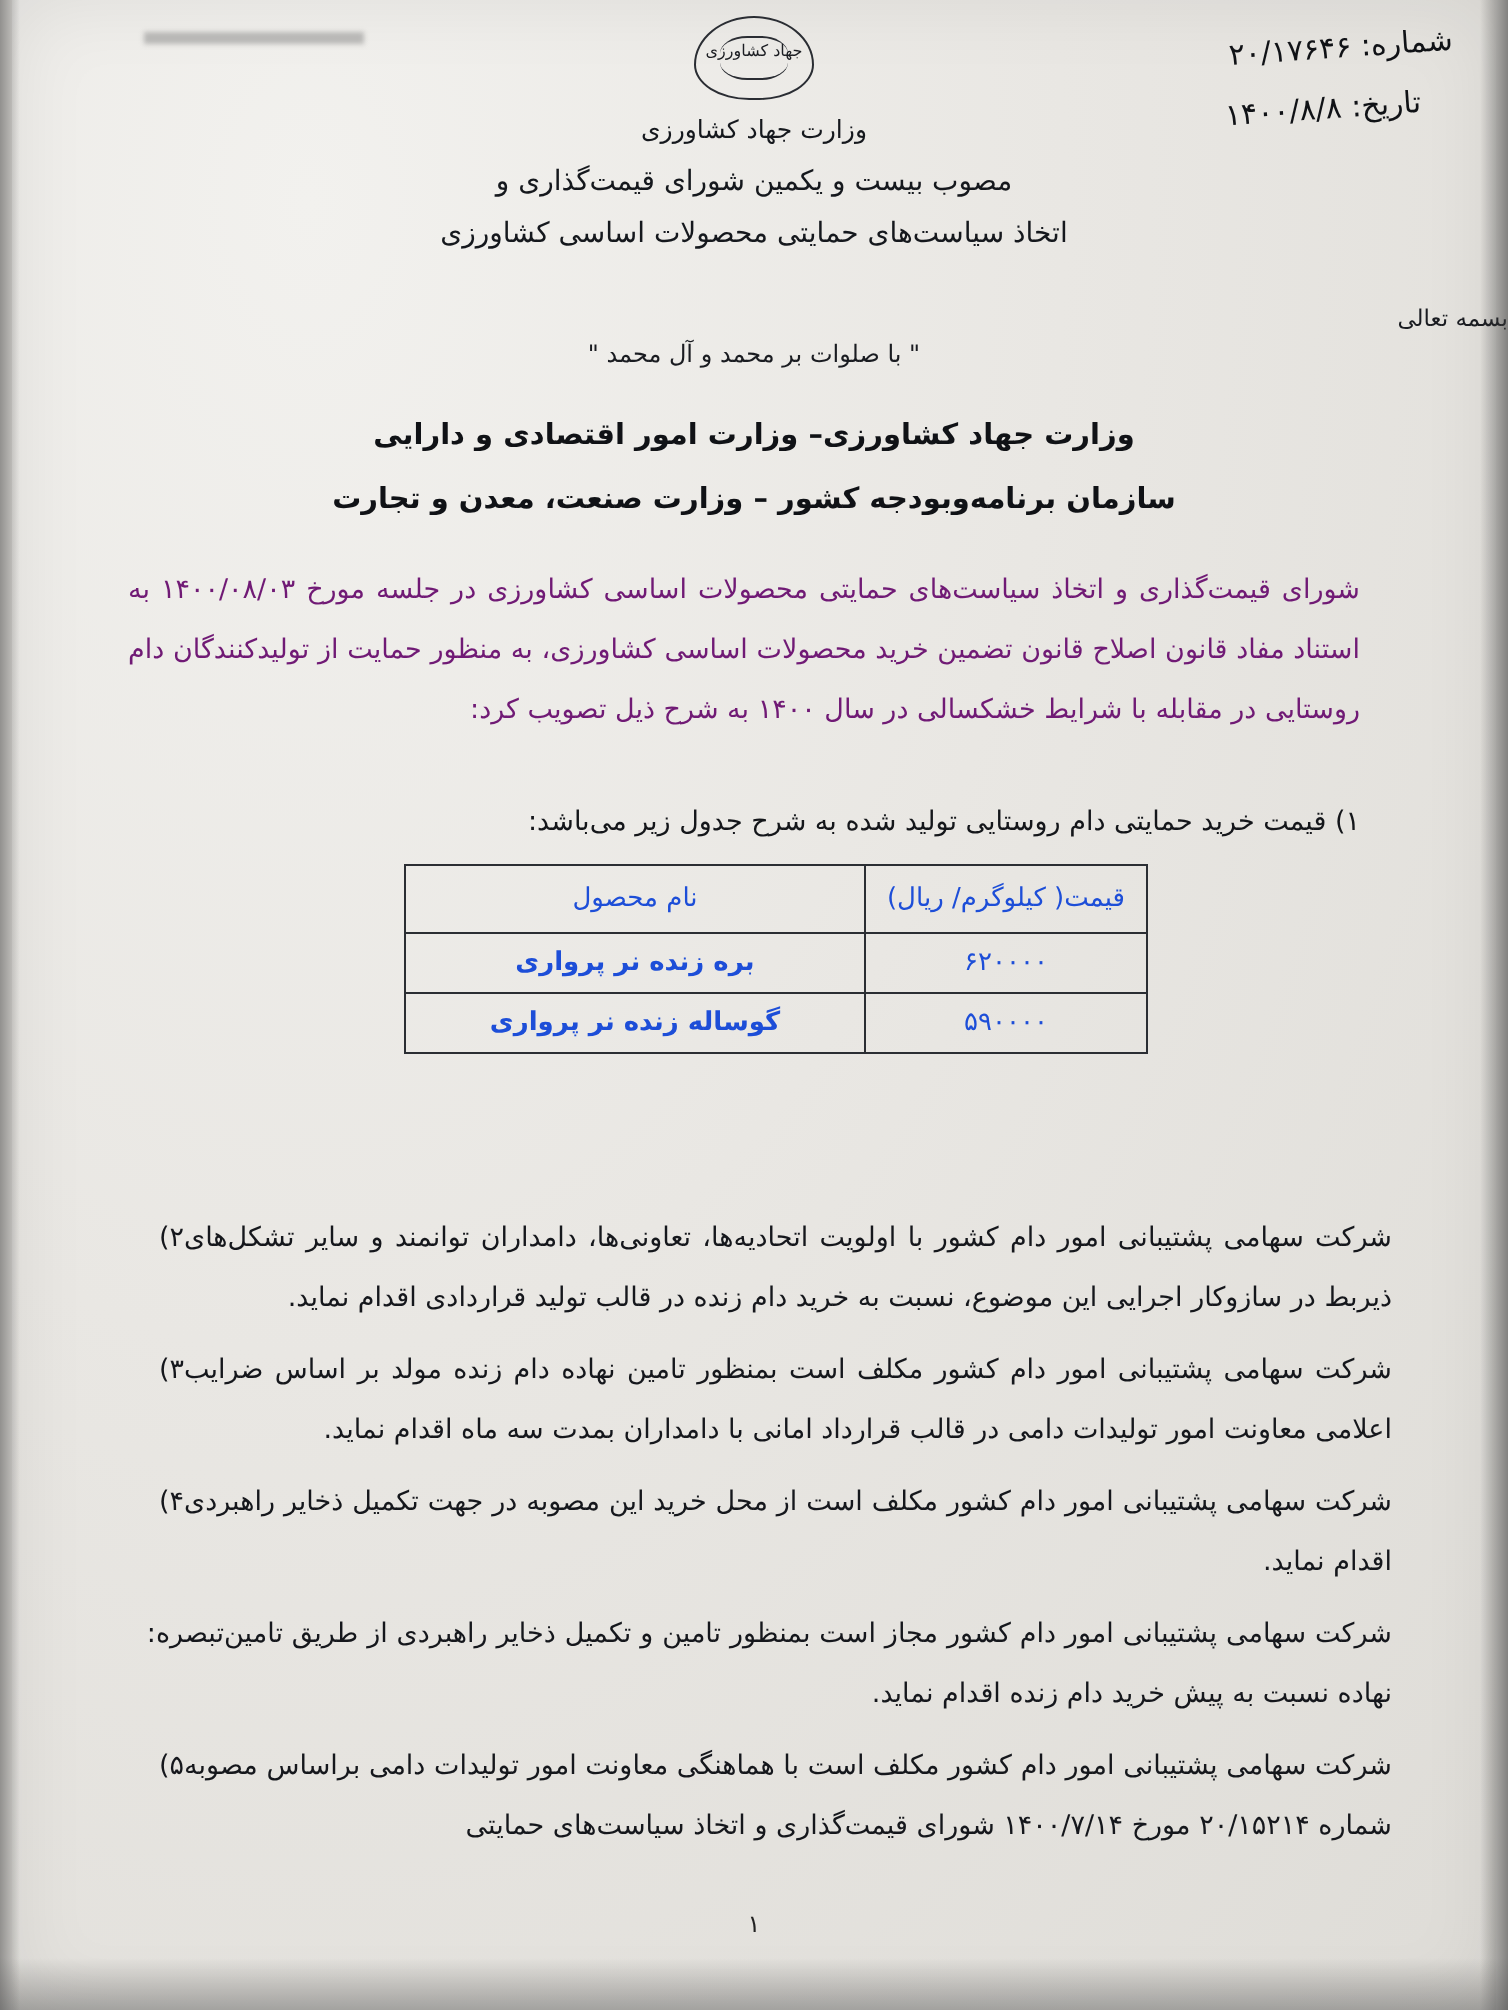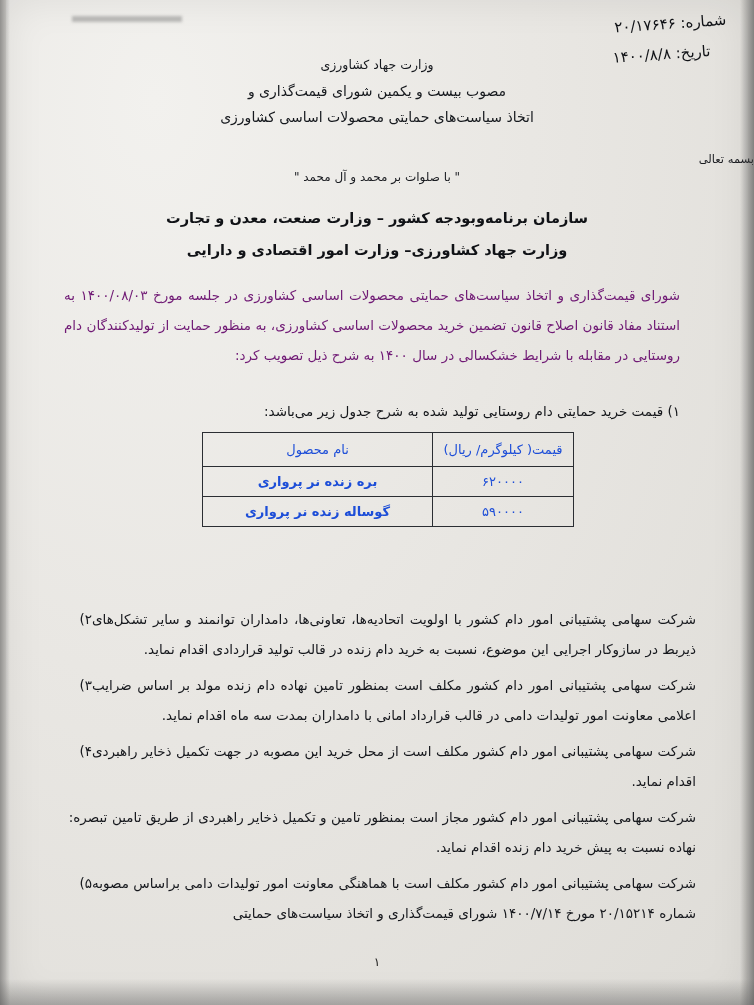--- a/index.html
+++ b/index.html
@@ -246,21 +246,21 @@
     padding-left: 6px;
     color: #15171c;
   }
   .li .txt {
     flex: 1 1 auto;
     font-size: 13.5px;
     line-height: 30px;
     text-align: justify;
     color: #15171c;
   }
-  .li.note .marker { width: 48px; text-align: center; }
+  .li.note .marker { width: 48px; }
 
   .page-number {
     position: absolute;
     bottom: 36px;
     left: 0; right: 0;
     text-align: center;
     font-size: 12px;
     color: #222;
   }
 </style>
@@ -271,33 +271,38 @@
   <div class="sheet"></div>
   <div class="smudge"></div>
 
   <div class="content">
 
     <div class="handwriting">
       <div class="hw-line">شماره: ۲۰/۱۷۶۴۶</div>
       <div class="hw-line second">تاریخ: ۱۴۰۰/۸/۸</div>
     </div>
 
+    <div class="emblem-wrap">
+      <div class="emblem">
+        <span class="emblem-text">جهاد کشاورزی</span>
+      </div>
+    </div>
 
     <div class="header-lines">
       <div class="h-sub1">وزارت جهاد کشاورزی</div>
       <div>مصوب بیست و یکمین شورای قیمت‌گذاری و</div>
       <div>اتخاذ سیاست‌های حمایتی محصولات اساسی کشاورزی</div>
     </div>
 
     <div class="besmeh">بسمه تعالی</div>
     <div class="salavat">" با صلوات بر محمد و آل محمد "</div>
 
     <div class="ministries">
+      <div>وزارت جهاد کشاورزی– وزارت امور اقتصادی و دارایی</div>
       <div>سازمان برنامه‌وبودجه کشور – وزارت صنعت، معدن و تجارت</div>
-      <div>وزارت جهاد کشاورزی– وزارت امور اقتصادی و دارایی</div>
     </div>
 
     <div class="para-block">شورای قیمت‌گذاری و اتخاذ سیاست‌های حمایتی محصولات اساسی کشاورزی در جلسه مورخ ۱۴۰۰/۰۸/۰۳ به استناد مفاد قانون اصلاح قانون تضمین خرید محصولات اساسی کشاورزی، به منظور حمایت از تولیدکنندگان دام روستایی در مقابله با شرایط خشکسالی در سال ۱۴۰۰ به شرح ذیل تصویب کرد:</div>
 
     <div class="item1">۱) قیمت خرید حمایتی دام روستایی تولید شده به شرح جدول زیر می‌باشد:</div>
 
     <table class="price">
       <thead>
         <tr>
           <th class="col-price">قیمت( کیلوگرم/ ریال)</th>

